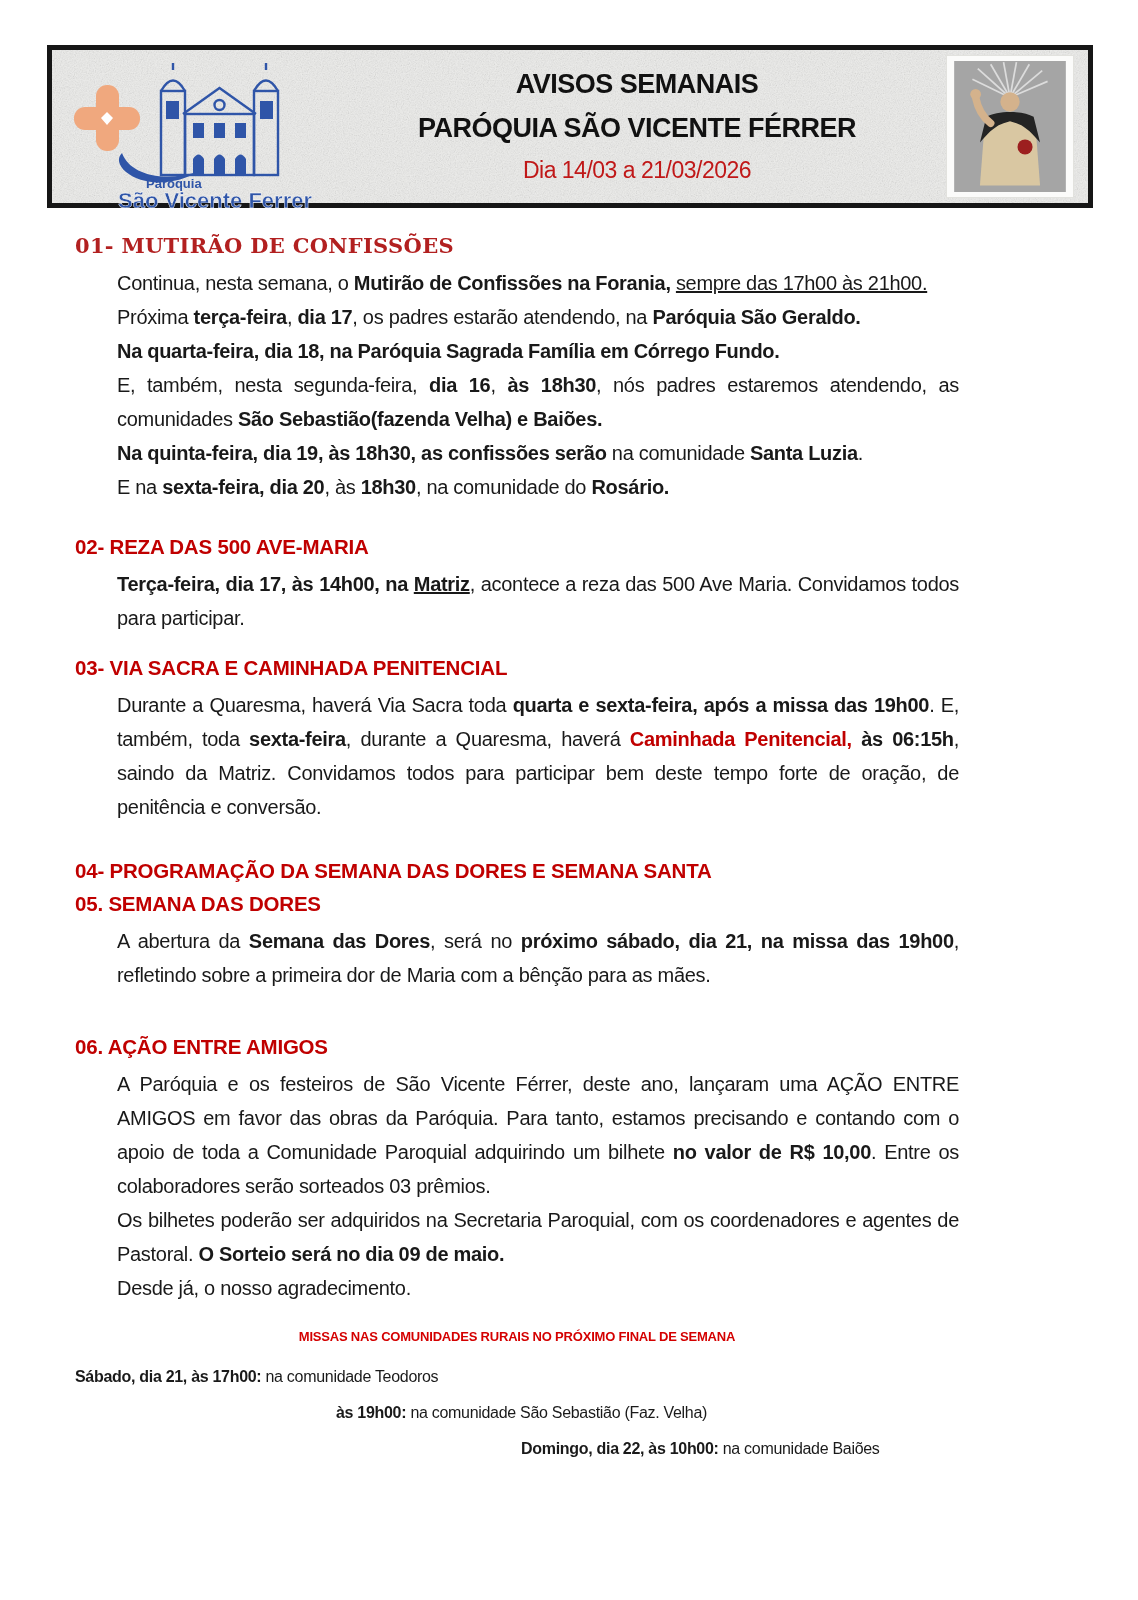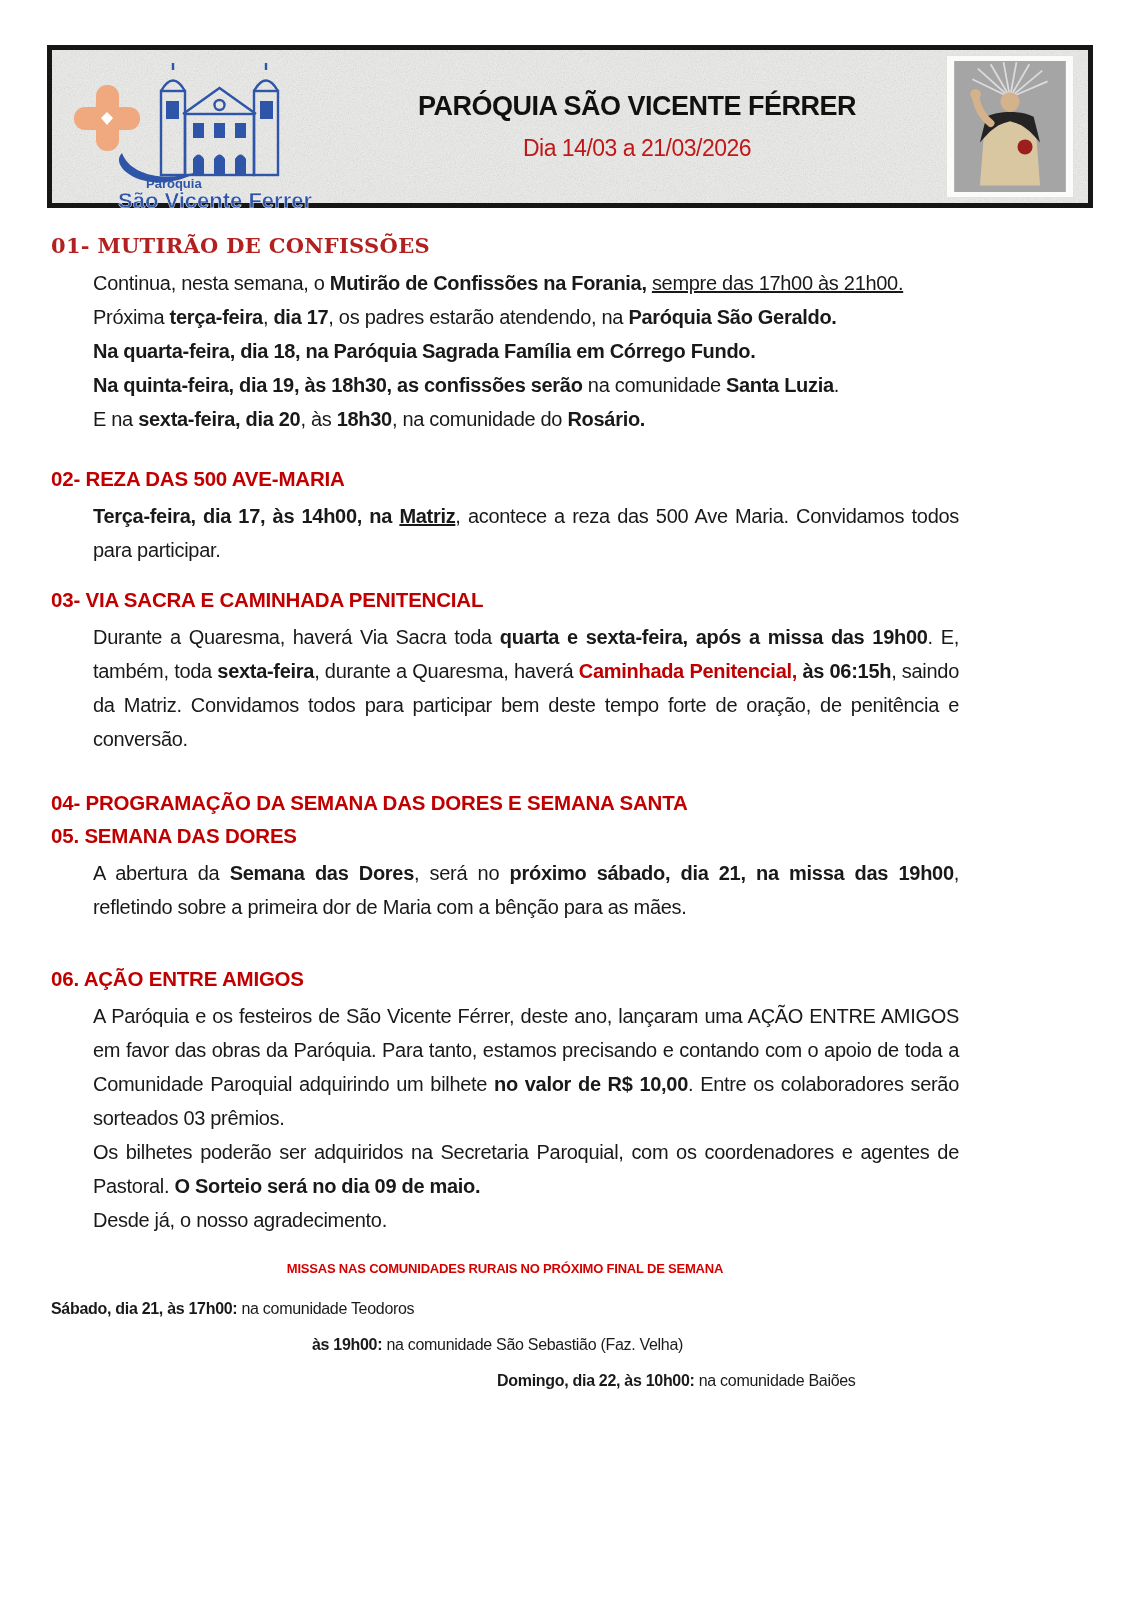--- a/index.html
+++ b/index.html
@@ -24,21 +24,21 @@
     gap:13px; padding-right:10px;
   }
   .t1, .t2 { font-weight:bold; font-size:27px; letter-spacing:-0.5px; color:#111; }
   .t3 { font-weight:normal; font-size:23px; letter-spacing:-0.5px; color:var(--date-red); }
   .photo {
     flex:0 0 auto; width:128px; height:143px; margin-right:14px;
     background:#fbfbfa; border:1px solid #e2e2de;
     display:flex; align-items:center; justify-content:center;
   }
   
-  .content { position:absolute; left:0; top:208px; width:1054px; padding:0 95px 0 51px; }
+  .content { position:absolute; left:0; top:208px; width:1054px; padding:0 95px 0 75px; }
   .sec-h {
     font-size:20.5px; line-height:26px; font-weight:bold;
     color:var(--heading-red); margin:0 0 7px 0; letter-spacing:-0.2px;
   }
   .sec-h.serif {
     font-family:"DejaVu Serif", serif; color:var(--dark-red); letter-spacing:0.3px;
     font-size:21px;
   }
   .para {
     margin-left:42px; font-size:20px; line-height:34px;
@@ -106,20 +106,21 @@
           <path d="M135 113 v-15 q5.5 -9 11 0 v15 z" fill="#2F55A8" stroke="none"></path>
           <path d="M156 113 v-15 q5.5 -9 11 0 v15 z" fill="#2F55A8" stroke="none"></path>
           <path d="M177 113 v-15 q5.5 -9 11 0 v15 z" fill="#2F55A8" stroke="none"></path>
         </g>
         <path d="M64 92 C72 114 106 122 142 110 C114 126 84 124 68 111 C60 104 59 97 64 92 Z" fill="#2F55A8"></path>
         <text x="88" y="127" font-size="13" font-weight="bold" fill="#2F55A8">Paróquia</text>
         <text x="60" y="147" font-size="22" font-weight="bold" fill="#2F55A8" stroke="#ffffff" stroke-width="0.4">São Vicente Ferrer</text>
       </svg>
     </div>
     <div class="hdr-titles">
+      <div class="t1">AVISOS SEMANAIS</div>
       <div class="t2">PARÓQUIA SÃO VICENTE FÉRRER</div>
       <div class="t3">Dia 14/03 a 21/03/2026</div>
     </div>
     <div class="photo">
       <svg width="112" height="131" viewBox="0 0 104 122">
         <rect width="104" height="122" fill="#a5a5a5"></rect>
         <g stroke="#dcdcdc" stroke-width="1.6">
           <line x1="52" y1="34" x2="22" y2="7"></line>
           <line x1="52" y1="34" x2="34" y2="3"></line>
           <line x1="52" y1="34" x2="46" y2="1"></line>
@@ -139,20 +140,21 @@
     </div>
   </div>
 </header>
 
 <main class="content">
     <section class="sec s01">
       <h2 class="sec-h serif">01- MUTIRÃO DE CONFISSÕES</h2>
       <p class="para"><span>Continua, nesta semana, o </span><span class="b">Mutirão de Confissões na Forania,</span><span> </span><span class="u">sempre das 17h00 às 21h00.</span></p>
       <p class="para"><span>Próxima </span><span class="b">terça-feira</span><span>, </span><span class="b">dia 17</span><span>, os padres estarão atendendo, na </span><span class="b">Paróquia São Geraldo.</span></p>
       <p class="para"><span class="b">Na quarta-feira, dia 18, na Paróquia Sagrada Família  em Córrego Fundo.</span></p>
+      <p class="para just"><span>E, também, nesta segunda-feira, </span><span class="b">dia 16</span><span>, </span><span class="b">às 18h30</span><span>, nós padres estaremos atendendo, as comunidades </span><span class="b">São Sebastião(fazenda Velha) e Baiões.</span></p>
       <p class="para"><span class="b">Na quinta-feira, dia 19, às 18h30, as confissões serão</span><span> na comunidade </span><span class="b">Santa Luzia</span><span>.</span></p>
       <p class="para"><span>E na </span><span class="b">sexta-feira, dia 20</span><span>, às </span><span class="b">18h30</span><span>, na comunidade do </span><span class="b">Rosário.</span></p>
     </section>
     <section class="sec s02">
       <h2 class="sec-h">02- REZA DAS 500 AVE-MARIA</h2>
       <p class="para just"><span class="b">Terça-feira, dia 17, às 14h00, na </span><span class="b u">Matriz</span><span>, acontece a reza das 500 Ave Maria. Convidamos todos para participar.</span></p>
     </section>
     <section class="sec s03">
       <h2 class="sec-h">03- VIA SACRA E CAMINHADA PENITENCIAL</h2>
       <p class="para just"><span>Durante a Quaresma, haverá Via Sacra toda </span><span class="b">quarta e sexta-feira, após a missa das 19h00</span><span>. E, também, toda </span><span class="b">sexta-feira</span><span>, durante a Quaresma, haverá </span><span class="red">Caminhada Penitencial,</span><span> </span><span class="b">às 06:15h</span><span>, saindo da Matriz. Convidamos todos para participar bem deste tempo forte de oração, de penitência e conversão.</span></p>

